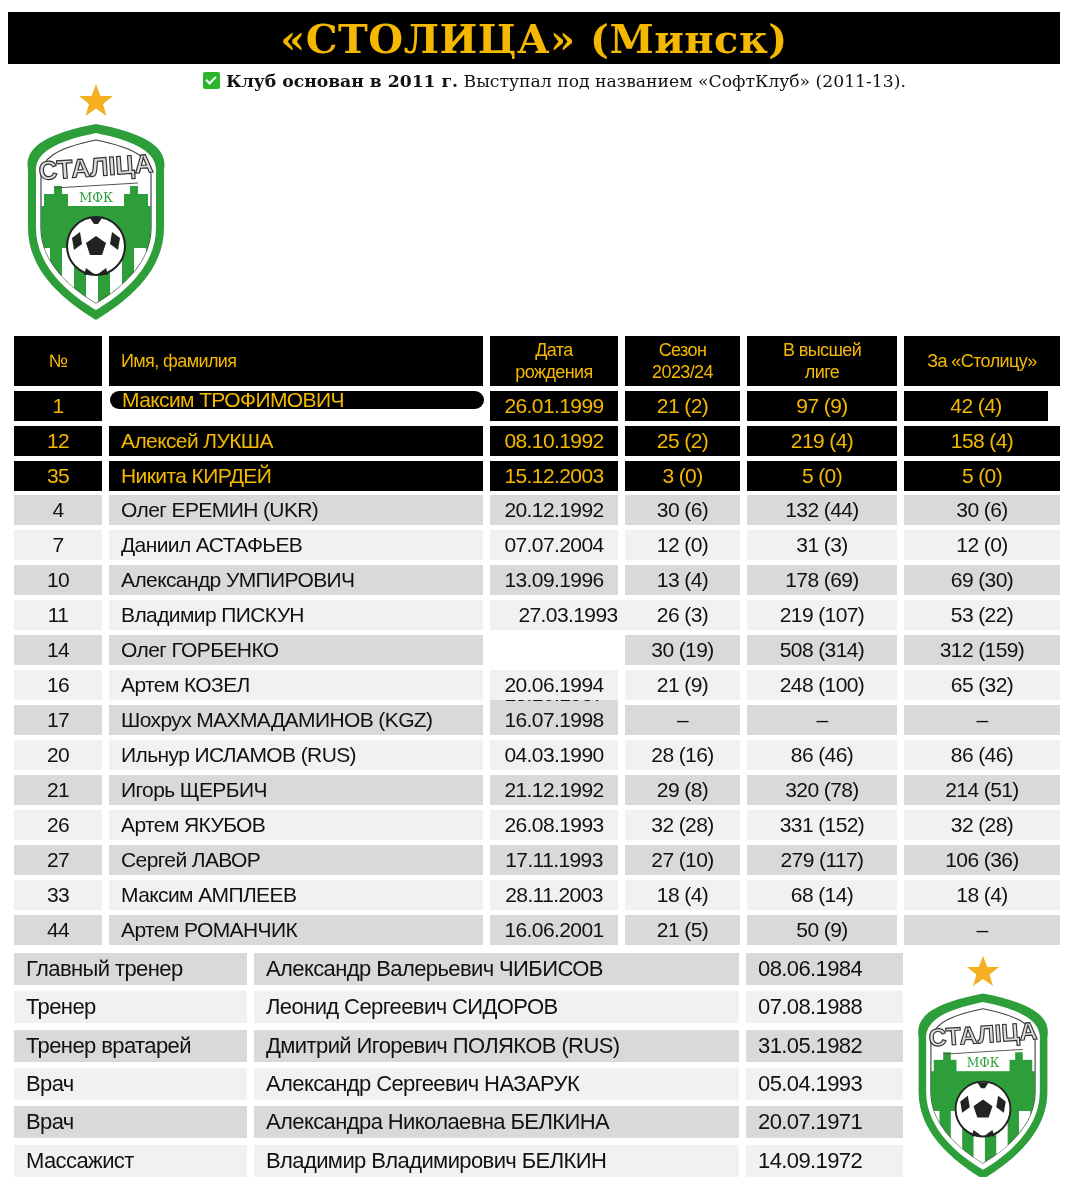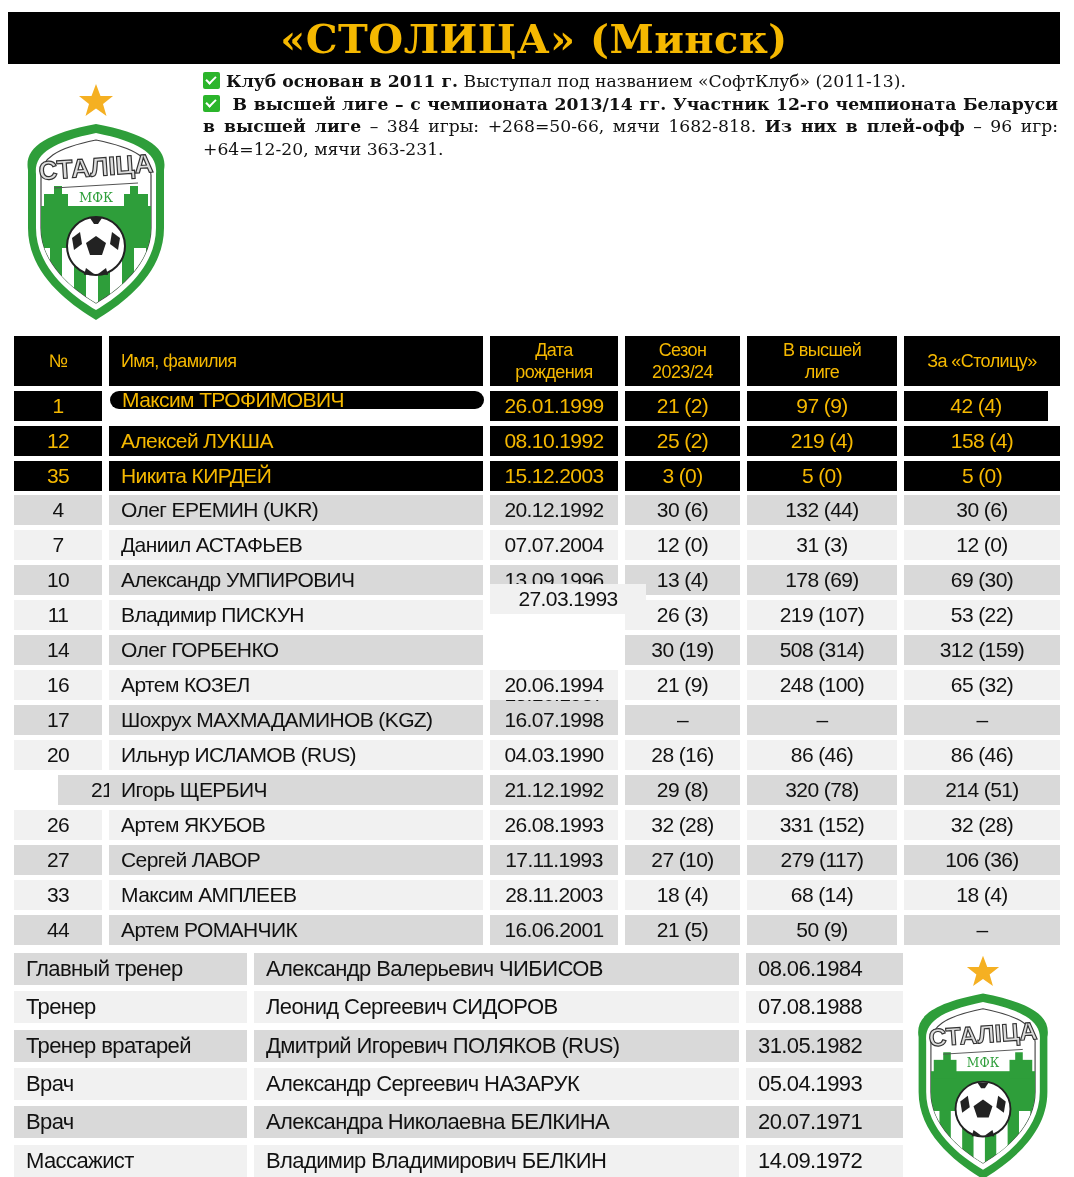--- a/index.html
+++ b/index.html
@@ -59,21 +59,20 @@
   <polygon points="58,160 66,154 68,166 60,172" fill="#222"></polygon>
   <polygon points="106,160 98,154 96,166 104,172" fill="#222"></polygon>
   <polygon points="72,190 80,196 70,197" fill="#222"></polygon>
   <polygon points="92,190 84,196 94,197" fill="#222"></polygon>
   <polygon points="76,140 88,140 84,146 80,146" fill="#222"></polygon>
 </g>
 </svg>
 
 <div class="info">
   <p><span class="check"></span><b>Клуб основан в 2011 г.</b><span> Выступал под названием «СофтКлуб» (2011-13).</span></p>
-  <p><span class="check"></span><b> В высшей лиге – с чемпионата 2013/14 гг. Участник 12-го чемпионата Беларуси в высшей лиге</b><span> – 384 игры: +268=50-66, мячи 1682-818. </span><b>Из них в плей-офф</b><span> – 96 игр: +64=12-20, мячи 363-231.</span></p>
 </div>
 
 <div id="roster">
     <div class="cell hdr" style="left: 14px; top: 336px; width: 88px; height: 50px;">
       <span>№</span>
     </div>
     <div class="cell hdr left" style="left: 109px; top: 336px; width: 374px; height: 50px; align-items: center; flex-direction: row;">
       <span>Имя, фамилия</span>
     </div>
     <div class="cell hdr" style="left: 490px; top: 336px; width: 128px; height: 50px;">
@@ -122,21 +121,21 @@
     <div class="cell light" style="left: 747px; top: 530px; width: 150px; height: 30px;">31 (3)</div>
     <div class="cell light" style="left: 904px; top: 530px; width: 156px; height: 30px;">12 (0)</div>
     <div class="cell gray" style="left: 14px; top: 565px; width: 88px; height: 30px;">10</div>
     <div class="cell gray left" style="left: 109px; top: 565px; width: 374px; height: 30px;">Александр УМПИРОВИЧ</div>
     <div class="cell gray" style="left: 490px; top: 565px; width: 128px; height: 30px;">13.09.1996</div>
     <div class="cell gray" style="left: 625px; top: 565px; width: 115px; height: 30px;">13 (4)</div>
     <div class="cell gray" style="left: 747px; top: 565px; width: 150px; height: 30px;">178 (69)</div>
     <div class="cell gray" style="left: 904px; top: 565px; width: 156px; height: 30px;">69 (30)</div>
     <div class="cell light" style="left: 14px; top: 600px; width: 88px; height: 30px;">11</div>
     <div class="cell light left" style="left: 109px; top: 600px; width: 374px; height: 30px;">Владимир ПИСКУН</div>
-    <div class="cell light" style="left: 490px; top: 584px; width: 156px; height: 30px;">27.03.1993</div>
+    <div class="cell light" style="left: 490px; top: 600px; width: 156px; height: 30px;">27.03.1993</div>
     <div class="cell light" style="left: 625px; top: 600px; width: 115px; height: 30px;">26 (3)</div>
     <div class="cell light" style="left: 747px; top: 600px; width: 150px; height: 30px;">219 (107)</div>
     <div class="cell light" style="left: 904px; top: 600px; width: 156px; height: 30px;">53 (22)</div>
     <div class="cell gray" style="left: 14px; top: 635px; width: 88px; height: 30px;">14</div>
     <div class="cell gray left" style="left: 109px; top: 635px; width: 374px; height: 30px;">Олег ГОРБЕНКО</div>
     <div class="cell gray" style="left: 490px; top: 635px; width: 128px; height: 30px; margin-top: 44px;">15.10.1987</div>
     <div class="cell gray" style="left: 625px; top: 635px; width: 115px; height: 30px;">30 (19)</div>
     <div class="cell gray" style="left: 747px; top: 635px; width: 150px; height: 30px;">508 (314)</div>
     <div class="cell gray" style="left: 904px; top: 635px; width: 156px; height: 30px;">312 (159)</div>
     <div class="cell light" style="left: 14px; top: 670px; width: 88px; height: 30px;">16</div>
@@ -150,21 +149,21 @@
     <div class="cell gray" style="left: 490px; top: 705px; width: 128px; height: 30px;">16.07.1998</div>
     <div class="cell gray" style="left: 625px; top: 705px; width: 115px; height: 30px;">–</div>
     <div class="cell gray" style="left: 747px; top: 705px; width: 150px; height: 30px;">–</div>
     <div class="cell gray" style="left: 904px; top: 705px; width: 156px; height: 30px;">–</div>
     <div class="cell light" style="left: 14px; top: 740px; width: 88px; height: 30px;">20</div>
     <div class="cell light left" style="left: 109px; top: 740px; width: 374px; height: 30px;">Ильнур ИСЛАМОВ (RUS)</div>
     <div class="cell light" style="left: 490px; top: 740px; width: 128px; height: 30px;">04.03.1990</div>
     <div class="cell light" style="left: 625px; top: 740px; width: 115px; height: 30px;">28 (16)</div>
     <div class="cell light" style="left: 747px; top: 740px; width: 150px; height: 30px;">86 (46)</div>
     <div class="cell light" style="left: 904px; top: 740px; width: 156px; height: 30px;">86 (46)</div>
-    <div class="cell gray" style="left: 14px; top: 775px; width: 88px; height: 30px; margin-left: 44px;">21</div>
+    <div class="cell gray" style="left: 14px; top: 775px; width: 88px; height: 30px;">21</div>
     <div class="cell gray left" style="left: 109px; top: 775px; width: 374px; height: 30px;">Игорь ЩЕРБИЧ</div>
     <div class="cell gray" style="left: 490px; top: 775px; width: 128px; height: 30px;">21.12.1992</div>
     <div class="cell gray" style="left: 625px; top: 775px; width: 115px; height: 30px;">29 (8)</div>
     <div class="cell gray" style="left: 747px; top: 775px; width: 150px; height: 30px;">320 (78)</div>
     <div class="cell gray" style="left: 904px; top: 775px; width: 156px; height: 30px;">214 (51)</div>
     <div class="cell light" style="left: 14px; top: 810px; width: 88px; height: 30px;">26</div>
     <div class="cell light left" style="left: 109px; top: 810px; width: 374px; height: 30px;">Артем ЯКУБОВ</div>
     <div class="cell light" style="left: 490px; top: 810px; width: 128px; height: 30px;">26.08.1993</div>
     <div class="cell light" style="left: 625px; top: 810px; width: 115px; height: 30px;">32 (28)</div>
     <div class="cell light" style="left: 747px; top: 810px; width: 150px; height: 30px;">331 (152)</div>

